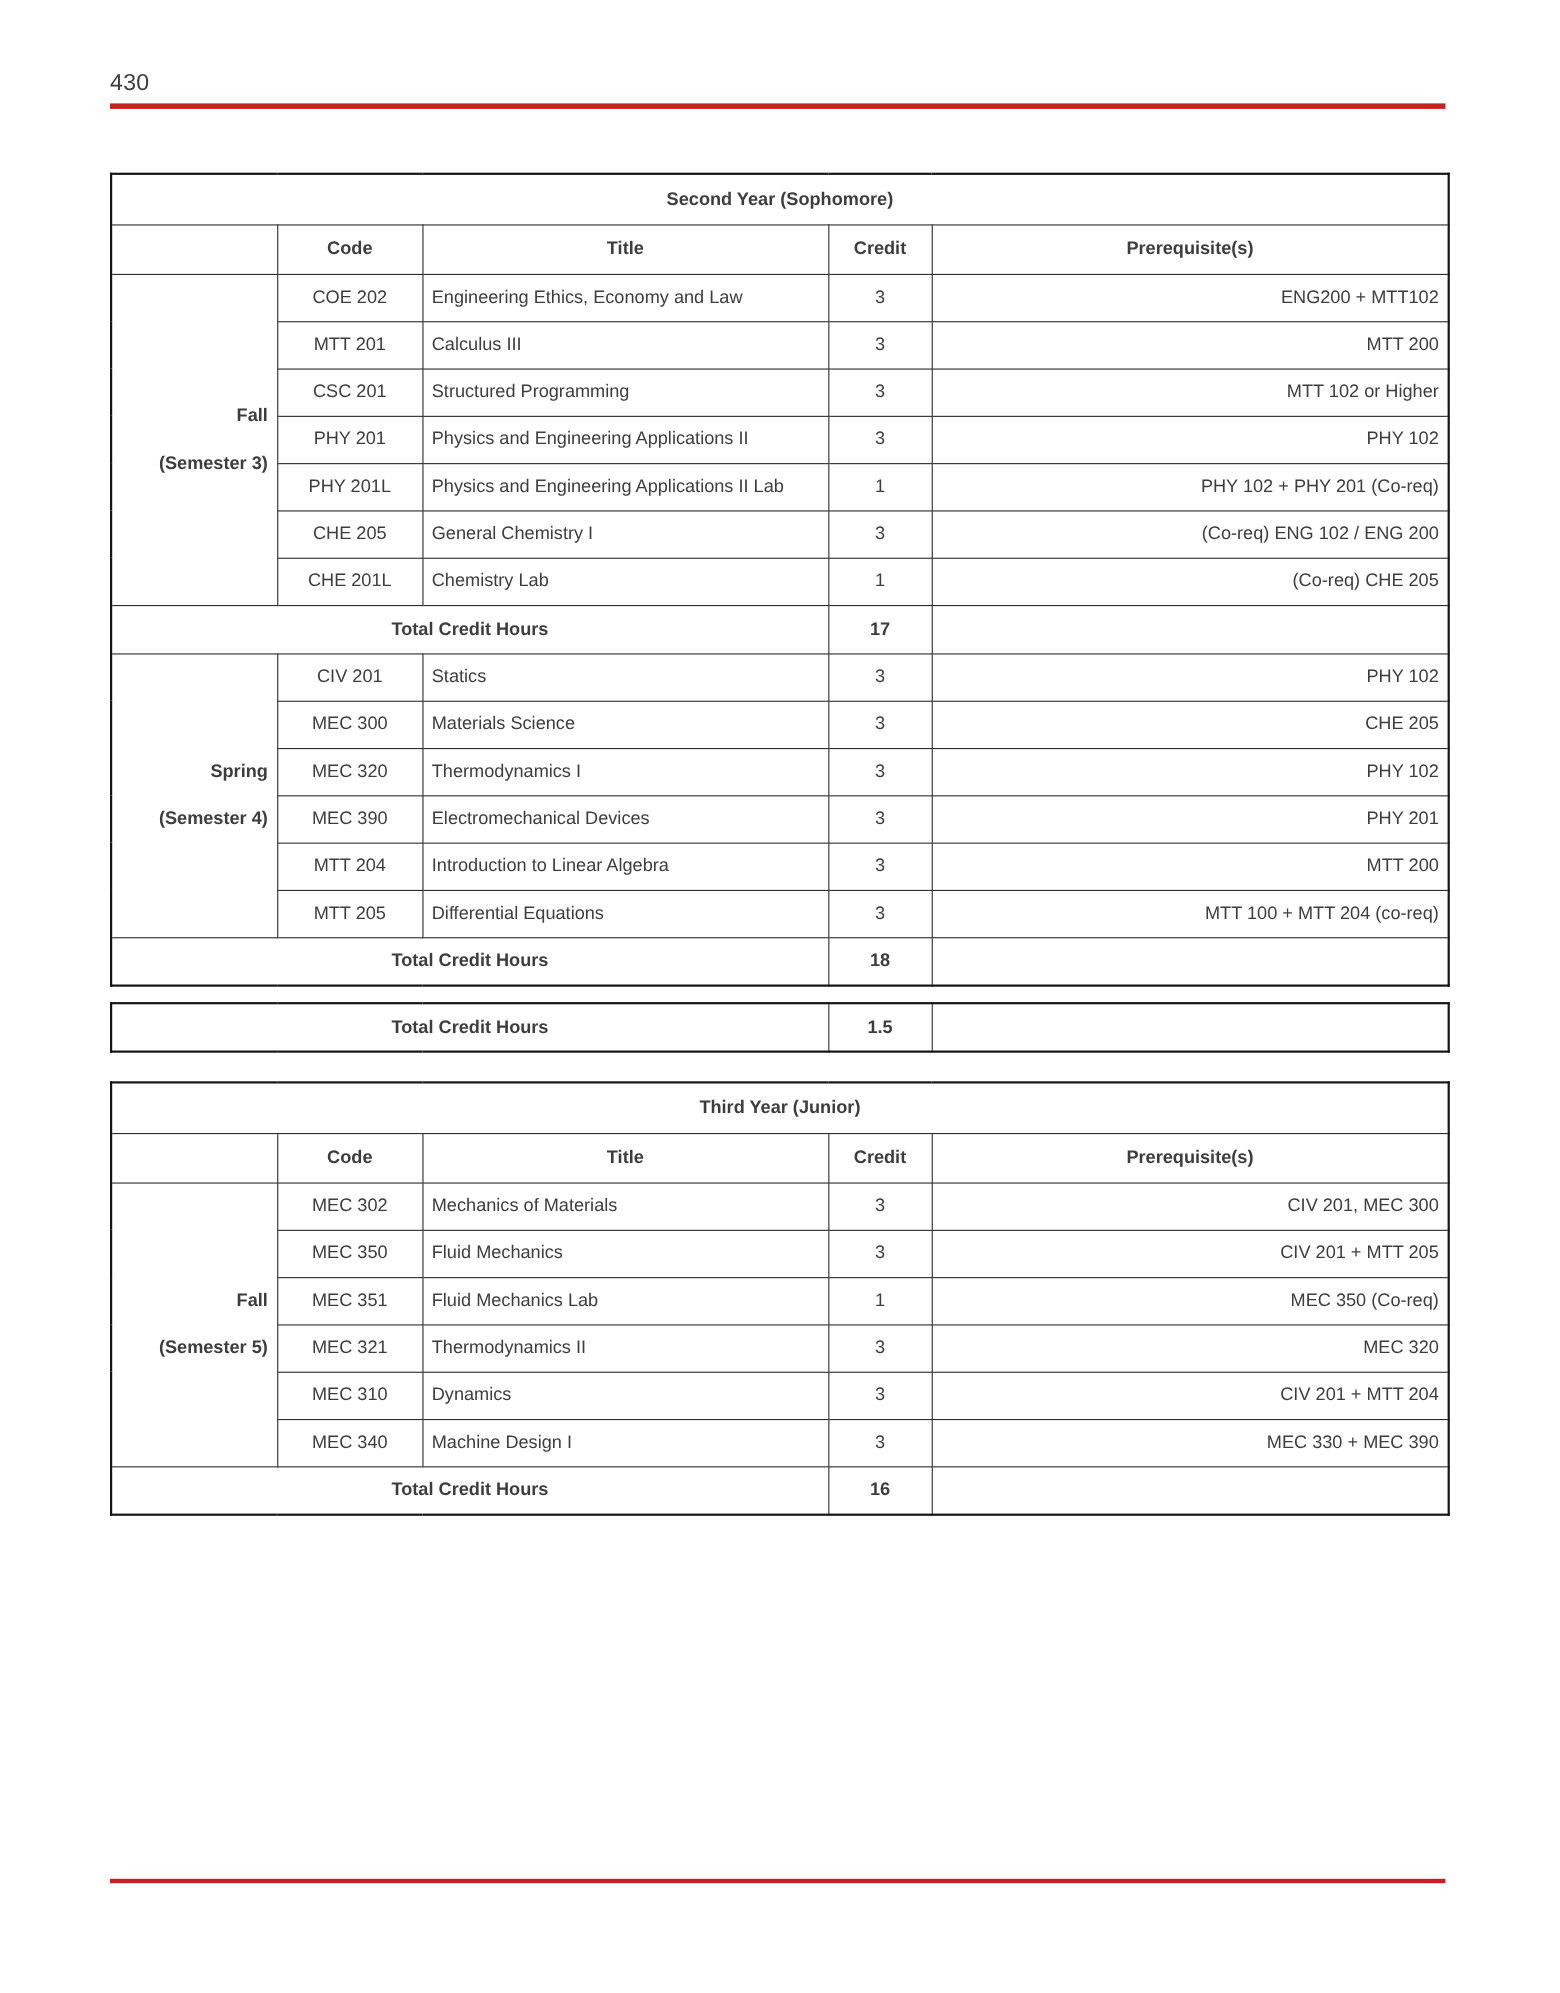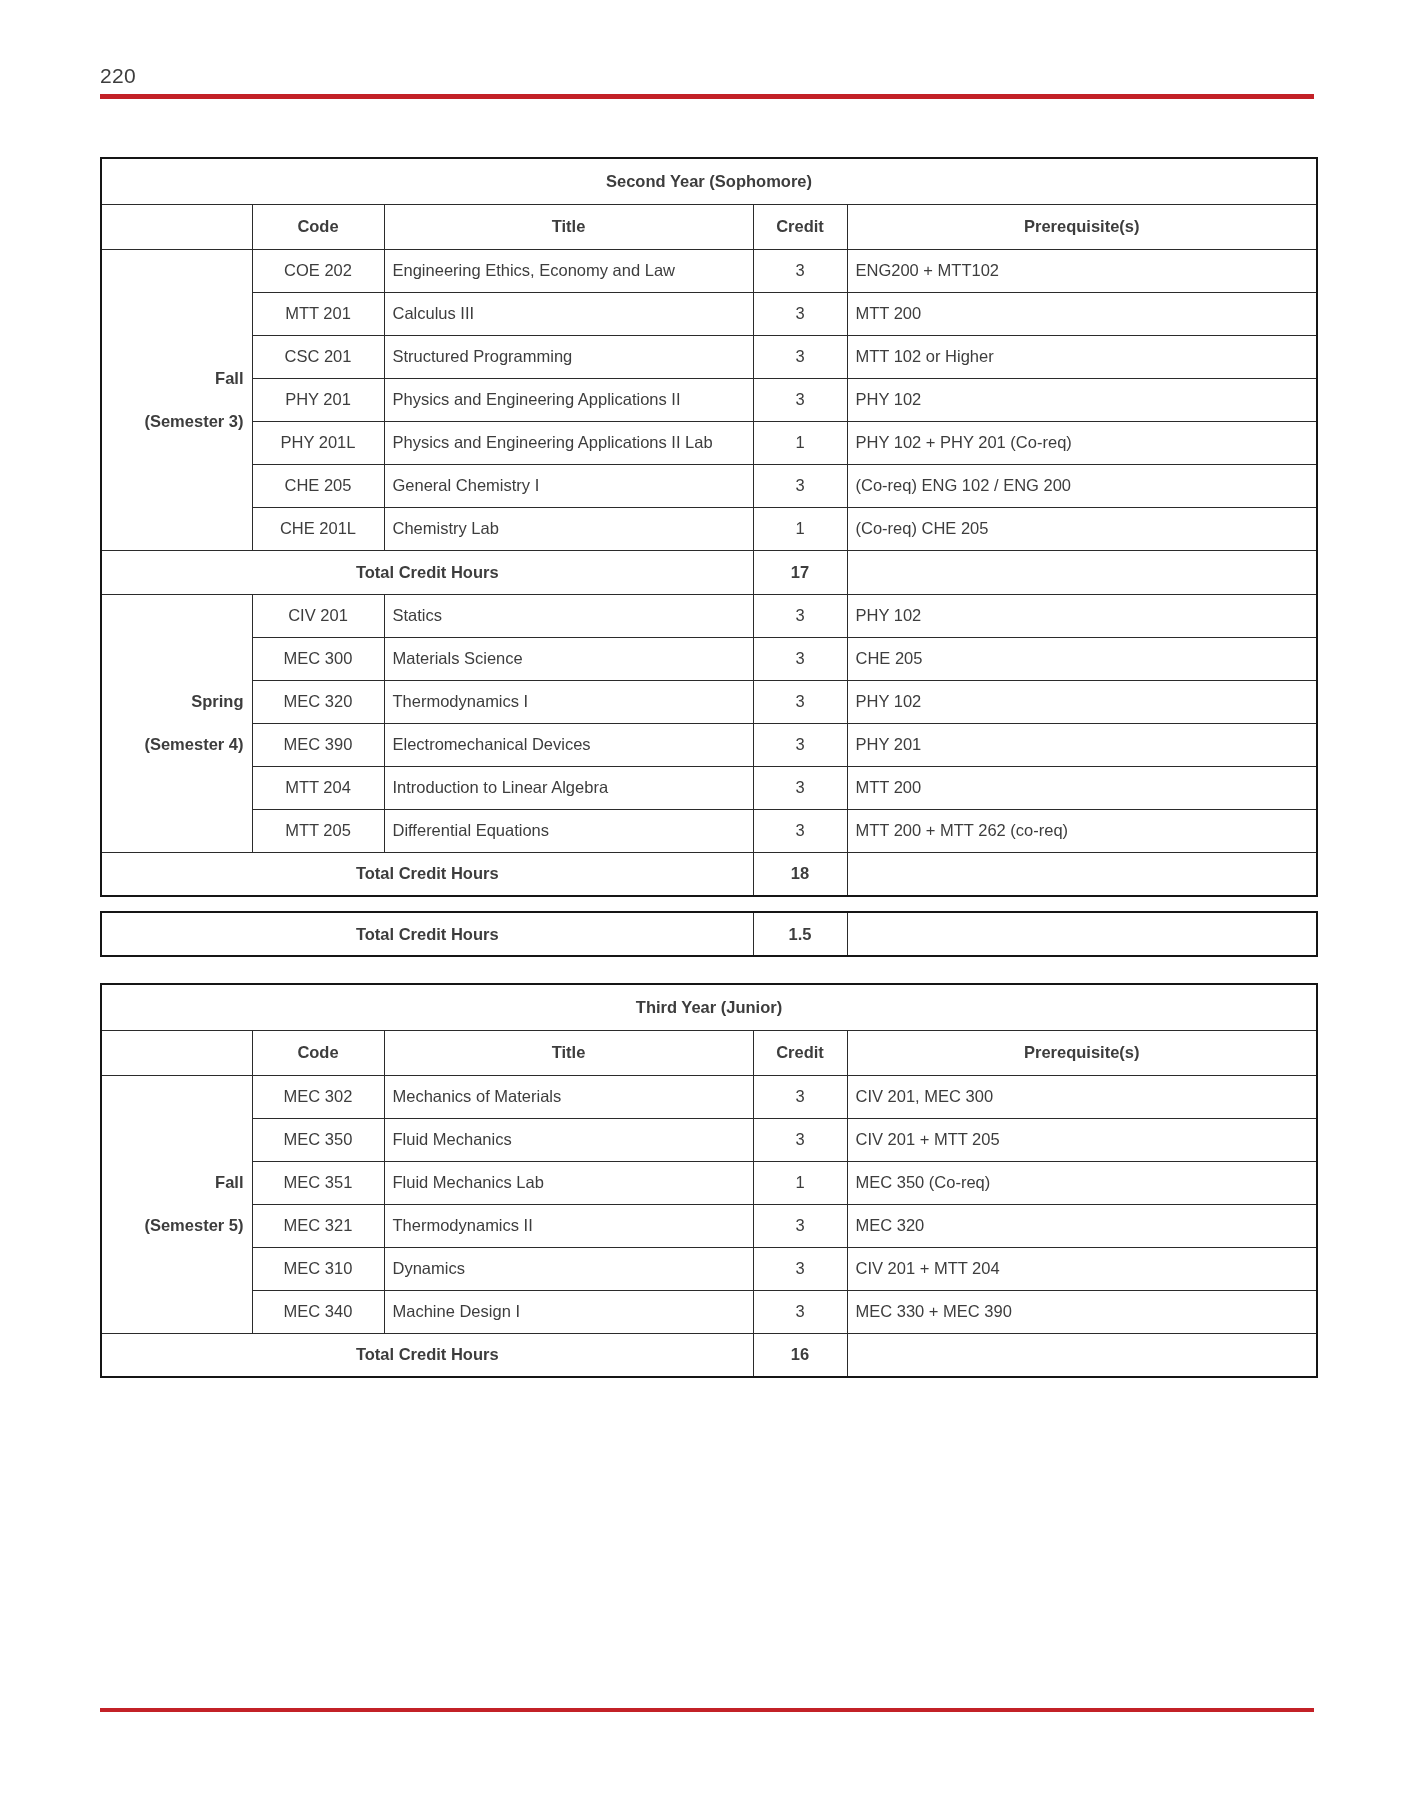--- a/index.html
+++ b/index.html
@@ -42,21 +42,21 @@
   }
   td.sem-cell{
     text-align:right;color:#1f1f1f;font-weight:bold;font-size:17px;
     background:#ffffff;
   }
   .sem-line{line-height:1.25;}
   .sem-gap{margin-top:22px;}
   td.code-cell{text-align:center;height:43px;}
   td.title-cell{text-align:left;padding-left:14px;padding-right:20px;line-height:1.35;}
   td.credit-cell{text-align:center;}
-  td.prereq-cell{text-align:left;}
+  td.prereq-cell{text-align:right;}
   td.total-label{
     background:var(--table-red,#d81e26);color:#ffffff;
     font-weight:bold;font-size:19px;text-align:center;height:44px;
   }
   td.total-credit{
     background:var(--table-red,#d81e26);color:#ffffff;
     font-weight:bold;font-size:18.5px;text-align:center;
   }
   td.total-empty{background:var(--table-red,#d81e26);}
   .tbl-gap-small{height:14px;}
@@ -67,21 +67,21 @@
   }
   .footer-left{color:var(--footer-navy,#1f3864);}
   .footer-sep{color:#8a97a8;margin:0 9px;}
   .footer-right{color:var(--footer-red,#d2232a);}
 </style>
 </head>
 <body>
 
 <div class="page">
 
-  <div class="page-number">220</div>
+  <div class="page-number">430</div>
 
   <div class="rule rule-top"></div>
 
   <div class="content">
 
   <table class="course">
         <colgroup>
           <col style="width: 151px;">
           <col style="width: 132px;">
           <col style="width: 369px;">
@@ -181,21 +181,21 @@
           <tr>
             <td class="code-cell">MTT 204</td>
             <td class="title-cell">Introduction to Linear Algebra</td>
             <td class="credit-cell">3</td>
             <td class="prereq-cell">MTT 200</td>
           </tr>
           <tr>
             <td class="code-cell">MTT 205</td>
             <td class="title-cell">Differential Equations</td>
             <td class="credit-cell">3</td>
-            <td class="prereq-cell">MTT 200 + MTT 262 (co-req)</td>
+            <td class="prereq-cell">MTT 100 + MTT 204 (co-req)</td>
           </tr>
           <tr>
             <td class="total-label" colspan="3">Total Credit Hours</td>
             <td class="total-credit">18</td>
             <td class="total-empty"></td>
           </tr>
         </tbody>
       </table>
       <div class="tbl-gap-small"></div>
       <table class="course">

